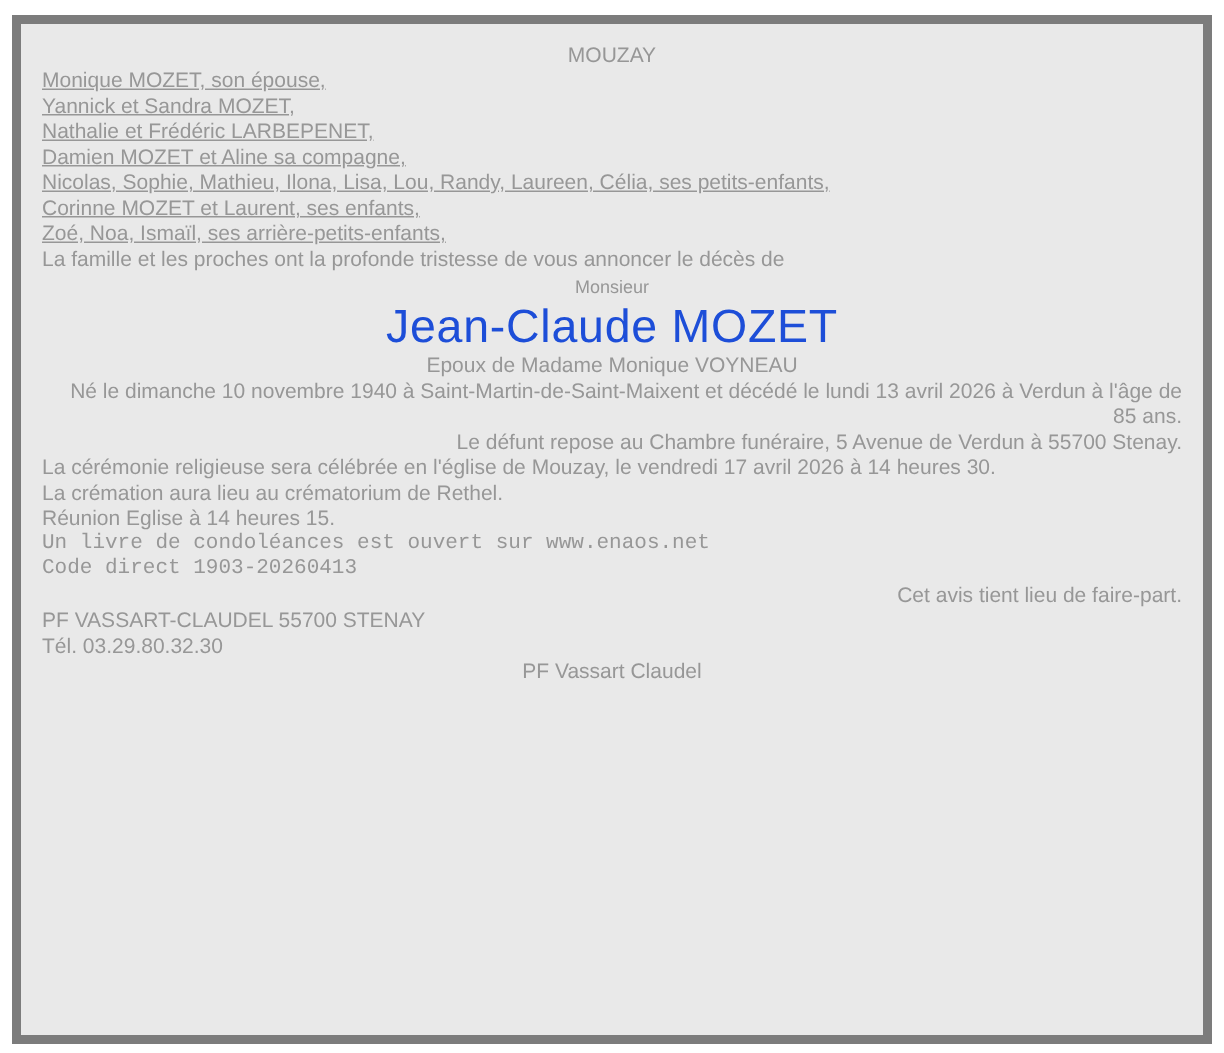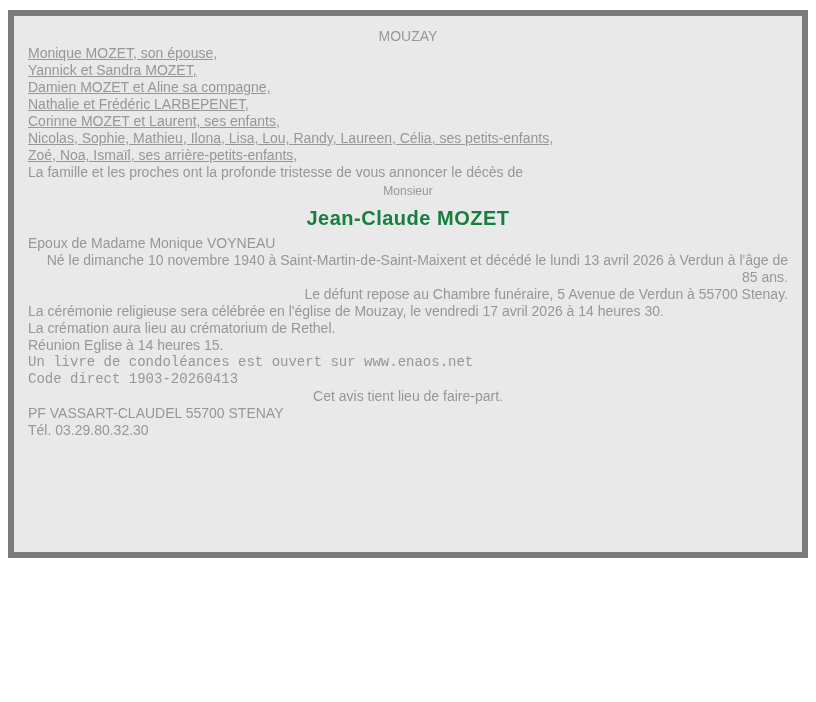--- a/index.html
+++ b/index.html
@@ -6,67 +6,67 @@
     margin: 0;
     padding: 0;
     background: #ffffff;
     width: 816px;
     height: 702px;
     font-family: "Liberation Sans", sans-serif;
   }
   .notice-panel {
     box-sizing: border-box;
     margin: 10px 8px 0 8px;
-    height: 548px;
+    height: 686px;
     border: 6px solid #7c7c7c;
     background: #e9e9e9;
     padding: 12px 14px;
     color: #979797;
     font-size: 14px;
     line-height: 17px;
     overflow: hidden;
   }
   .notice-panel p, .notice-panel div, .notice-panel h1 { margin: 0; padding: 0; }
   .city       { text-align: center; margin-top: 0; }
   .family     { margin-top: 17px; text-decoration: underline; }
   .announce   { margin-top: 16px; }
   .civility   { text-align: center; margin-top: 19px; font-size: 12px; line-height: 20px; }
   .deceased-name {
     text-align: center;
     margin-top: 27px;
-    font-size: 20px;
+    font-size: 31px;
     line-height: 34px;
-    font-weight: bold;
-    color: #15803d;
+    font-weight: normal;
+    color: #1d4ed8;
     letter-spacing: 0.5px;
   }
-  .spouse     { text-align: left; margin-top: 18px; }
+  .spouse     { text-align: center; margin-top: 18px; }
   .p-birth    { margin-top: 21px; text-align: right; }
   .p-repose   { margin-top: 12px; text-align: right; }
   .p-ceremony { margin-top: 19px; }
   .p-meeting  { margin-top: 13px; }
   .p-condol   { margin-top: 16px; font-family: Liberation Mono, monospace; }
-  .p-notice   { text-align: center; margin-top: 16px; }
+  .p-notice   { text-align: right; margin-top: 16px; }
   .p-home     { margin-top: 15px; }
   .p-sign     { text-align: center; margin-top: 11px; }
 </style>
 </head>
 <body>
 
 <div class="notice-panel">
 
   <div class="city">MOUZAY</div>
 
   <div class="family">
     <div>Monique MOZET, son épouse,</div>
     <div>Yannick et Sandra MOZET,</div>
+    <div>Nathalie et Frédéric LARBEPENET,</div>
     <div>Damien MOZET et Aline sa compagne,</div>
-    <div>Nathalie et Frédéric LARBEPENET,</div>
+    <div>Nicolas, Sophie, Mathieu, Ilona, Lisa, Lou, Randy, Laureen, Célia, ses petits-enfants,</div>
     <div>Corinne MOZET et Laurent, ses enfants,</div>
-    <div>Nicolas, Sophie, Mathieu, Ilona, Lisa, Lou, Randy, Laureen, Célia, ses petits-enfants,</div>
     <div>Zoé, Noa, Ismaïl, ses arrière-petits-enfants,</div>
   </div>
 
   <p class="announce">La famille et les proches ont la profonde tristesse de vous annoncer le décès de</p>
 
   <div class="civility">Monsieur</div>
 
   <h1 class="deceased-name">Jean-Claude MOZET</h1>
 
   <div class="spouse">Epoux de Madame Monique VOYNEAU</div>
@@ -87,14 +87,15 @@
     <span>Code direct 1903-20260413</span>
   </p>
 
   <p class="p-notice">Cet avis tient lieu de faire-part.</p>
 
   <p class="p-home">
     <span>PF VASSART-CLAUDEL 55700 STENAY</span><br>
     <span>Tél. 03.29.80.32.30</span>
   </p>
 
+  <p class="p-sign">PF Vassart Claudel</p>
 
 </div>
 
 </body></html>

